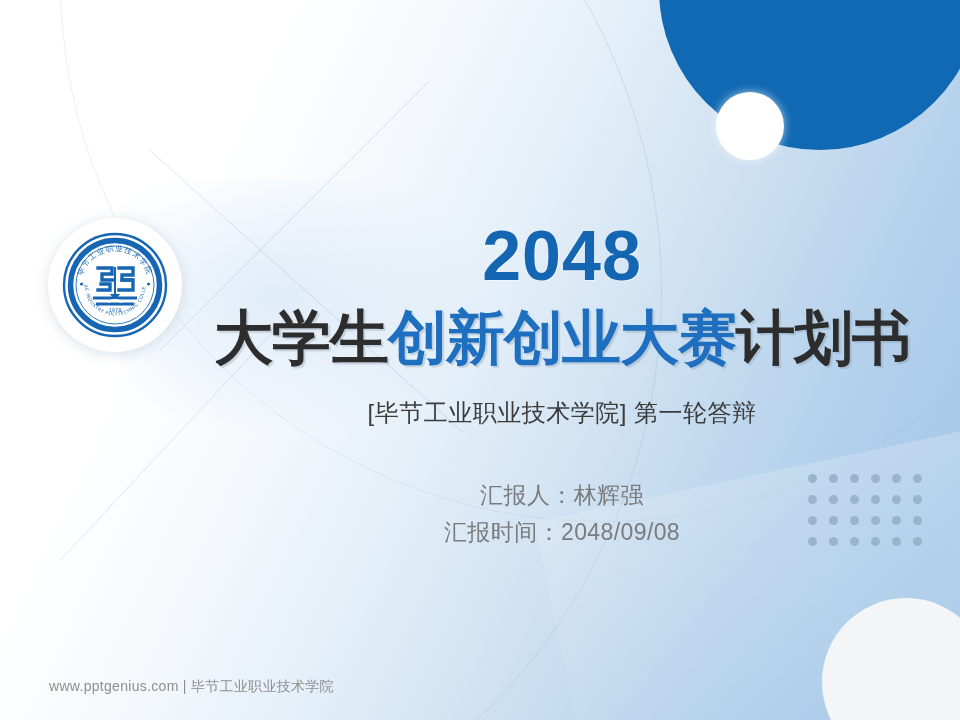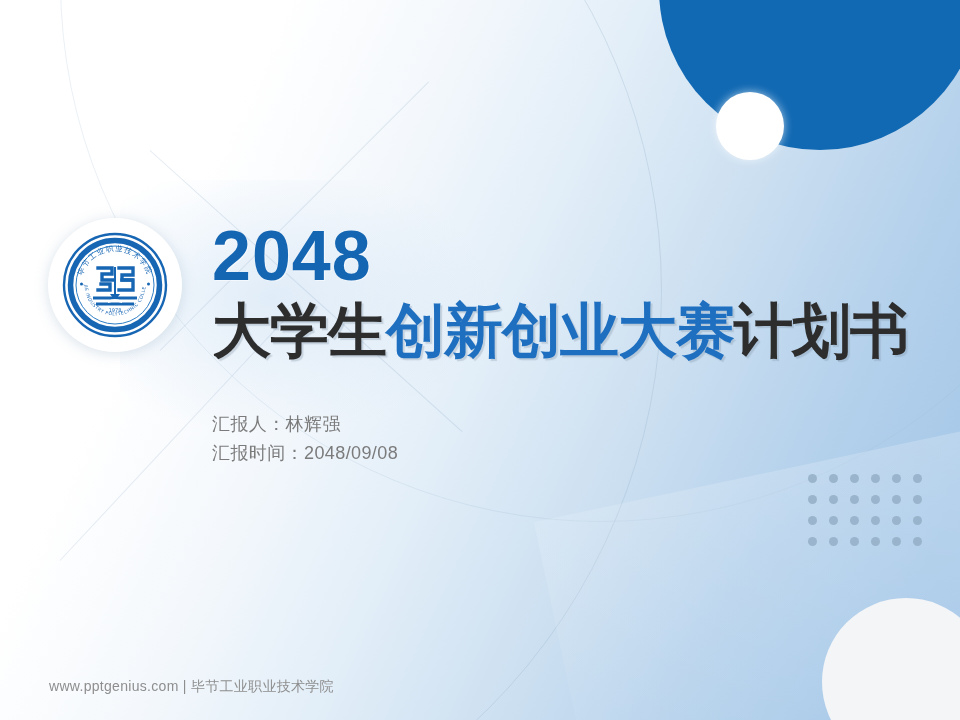--- a/index.html
+++ b/index.html
@@ -165,50 +165,51 @@
     width: 106px;
     height: 106px;
   }
 
   
   .content {
     position: absolute;
     left: 212px;
     top: 222px;
     width: 700px;
+    text-align: center;
   }
   .year {
     font-size: 70px;
     font-weight: 700;
     line-height: 0.98;
     letter-spacing: 1px;
     color: #1566b2;
     text-shadow: 1px 1px 0 rgba(255,255,255,0.55);
   }
   .main-title {
-    margin-top: 9px;
+    margin-top: 16px;
     font-size: 59px;
     font-weight: 700;
     line-height: 1.06;
     letter-spacing: -1px;
     white-space: nowrap;
     text-shadow: 2px 2px 1px rgba(120,140,160,0.30);
   }
   .main-title .dark { color: #2d2d2d; }
   .main-title .blue { color: #1f6fc0; }
   .subtitle {
     margin-top: 28px;
     font-size: 24px;
     font-weight: 400;
     color: #3b3b3b;
     letter-spacing: 0.5px;
   }
   .meta {
     margin-top: 48px;
-    font-size: 18px;
+    font-size: 23px;
     line-height: 1.62;
     color: #7b7b7b;
     letter-spacing: 0.4px;
   }
 
   
   .footer {
     position: absolute;
     left: 49px;
     top: 678px;
@@ -293,20 +294,21 @@
         <path d="M 34 72 h 38"></path>
       </g>
       <path d="M 46 69 q 7 -4 14 0 l 0 2 q -7 -3 -14 0 z" fill="#ffffff"></path>
       <text x="53" y="80" font-size="5" fill="#1766b4" text-anchor="middle" font-family="'DejaVu Sans', sans-serif">1978</text>
     </svg>
   </div>
 
   <div class="content">
     <div class="year">2048</div>
     <div class="main-title"><span class="dark">大学生</span><span class="blue">创新创业大赛</span><span class="dark">计划书</span></div>
+    <div class="subtitle">[毕节工业职业技术学院] 第一轮答辩</div>
     <div class="meta">
       <div>汇报人：林辉强</div>
       <div>汇报时间：2048/09/08</div>
     </div>
   </div>
 
   <div class="footer">www.pptgenius.com | 毕节工业职业技术学院</div>
 
 </div>
 

